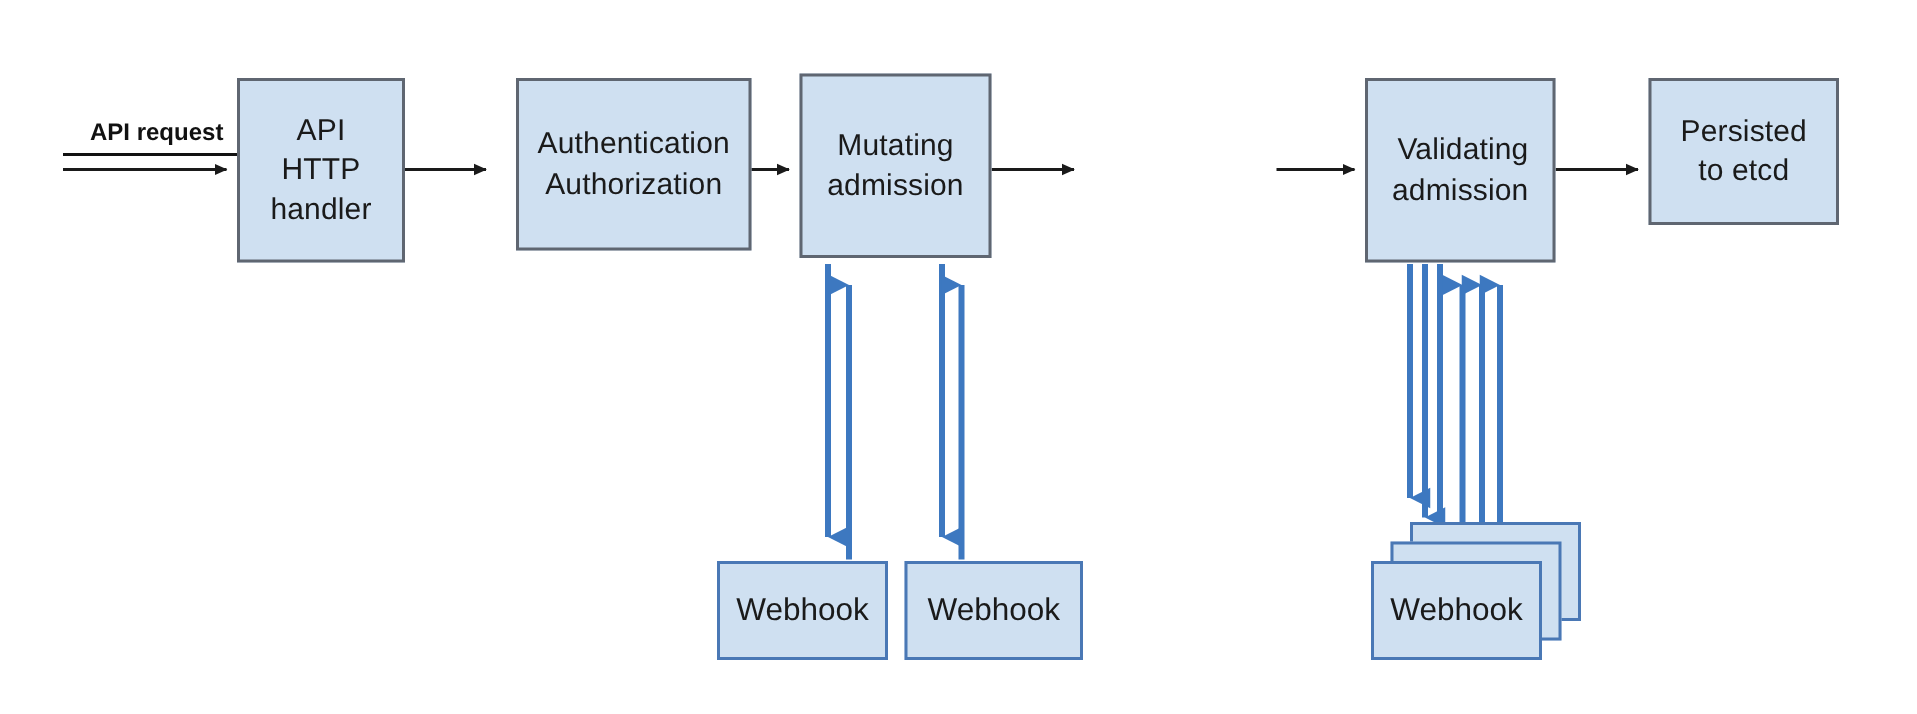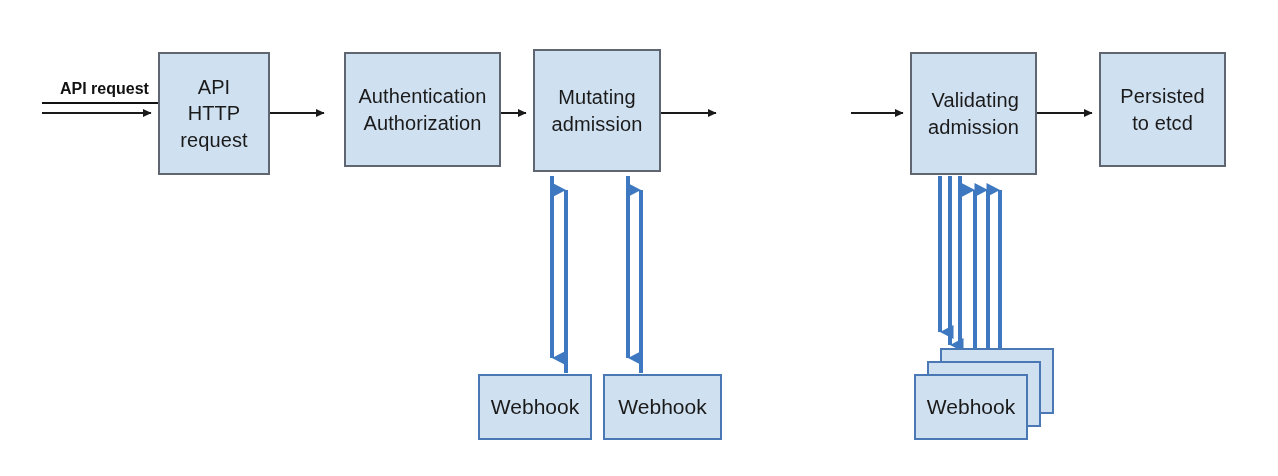--- a/index.html
+++ b/index.html
@@ -142,33 +142,33 @@
     </g>
     <g>
       <line x1="1000" y1="373" x2="1000" y2="190" stroke="#3d78c0" stroke-width="4" marker-end="url(#arrow-blue-up)"></line>
     </g>
   </svg>
 
   <div class="entry-label" style="left:44px; top:80px;">API request</div>
 
   <div class="node" style="left:158px; top:52px; width:112px; height:123px;">API
 HTTP
-request</div>
+handler</div>
 
   <div class="node" style="left:331px; top:52px; width:157px; height:115px;margin-left:13px;">Authentication
 Authorization</div>
 
   <div class="node" style="left:533px; top:49px; width:128px; height:123px;">Mutating
 admission</div>
 
 
   <div class="node" style="left:910px; top:52px; width:127px; height:123px;text-align:right;">Validating
 admission</div>
 
-  <div class="node" style="left:1099px; top:52px; width:127px; height:115px;">Persisted
+  <div class="node" style="left:1099px; top:52px; width:127px; height:98px;">Persisted
 to etcd</div>
 
   <div class="webhook-ghost" style="left:940px; top:348px; width:114px; height:66px; z-index:1;"></div>
   <div class="webhook-ghost" style="left:927px; top:361px; width:114px; height:66px; z-index:2;"></div>
 
   <div class="webhook" style="left:478px; top:374px; width:114px; height:66px;">Webhook</div>
 
   <div class="webhook" style="left:603px; top:374px; width:119px; height:66px;">Webhook</div>
 
   <div class="webhook" style="left:914px; top:374px; width:114px; height:66px; z-index:3;">Webhook</div>

